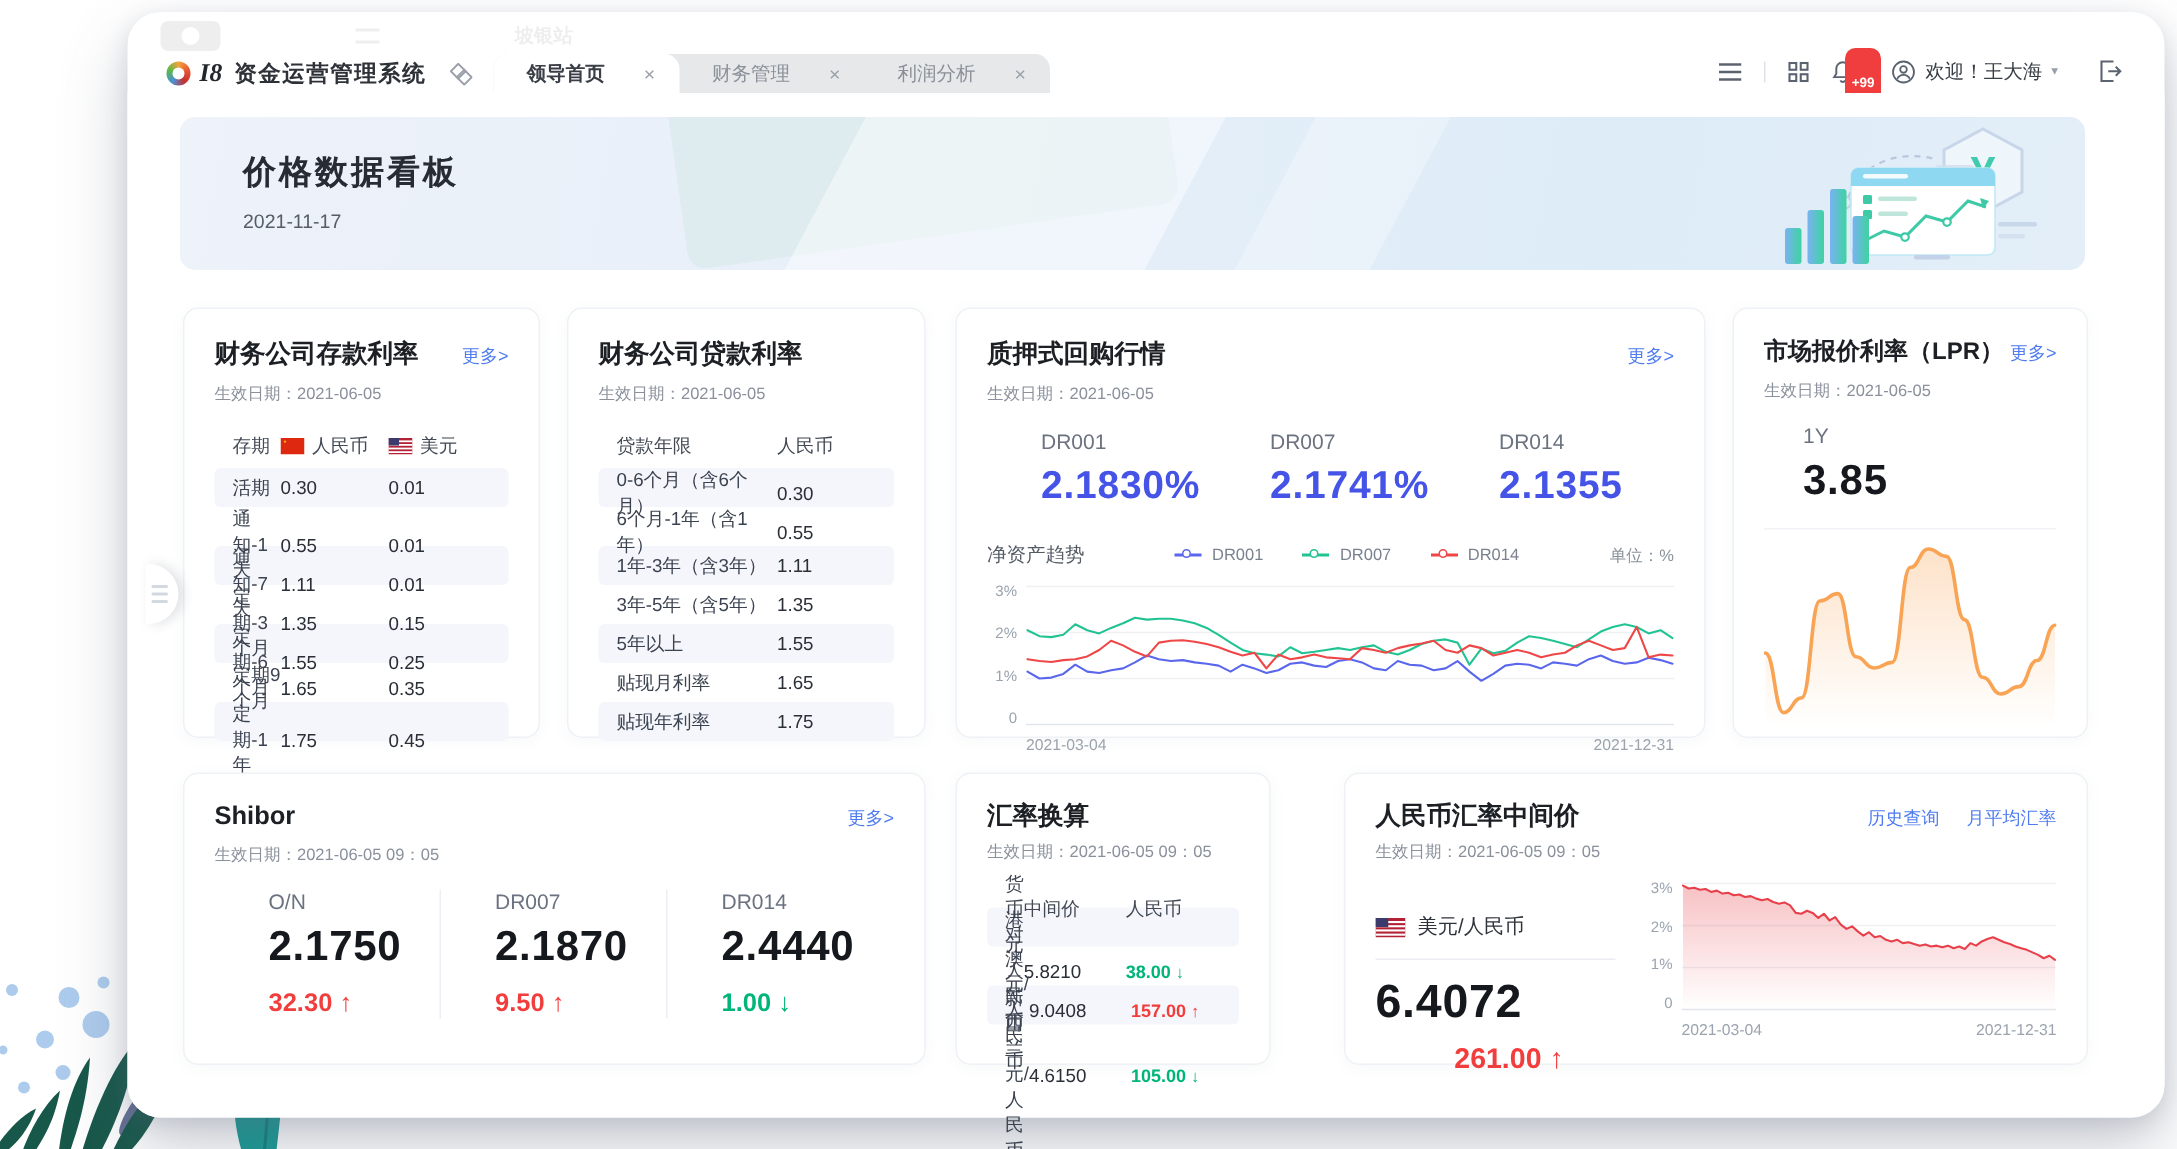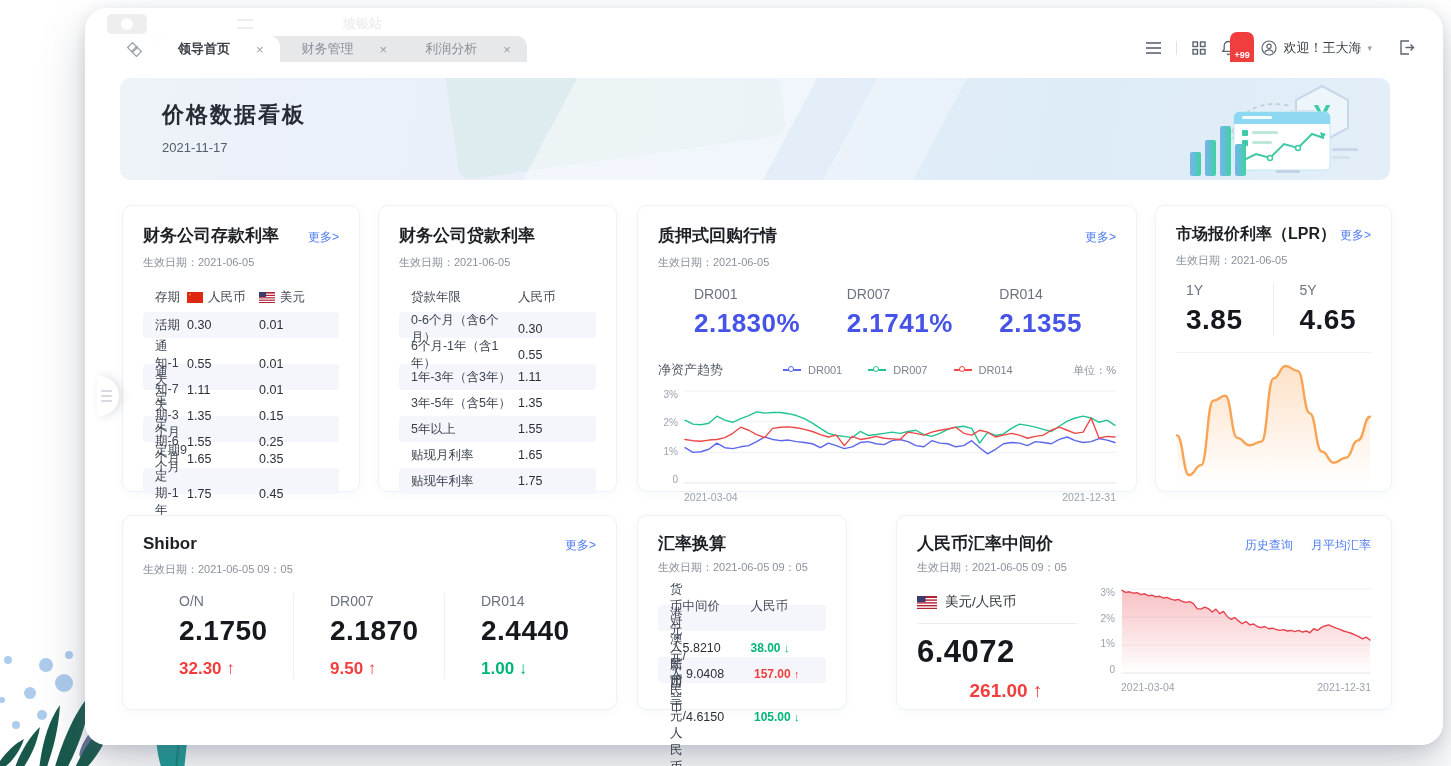--- a/index.html
+++ b/index.html
@@ -112,21 +112,21 @@
   .lpr-quotes .q-cell { padding-left:10px; border-right:1px solid #ebedf2; }
   .lpr-quotes .q-cell:last-child { border-right:none; padding-left:26px; }
   .lpr-quotes .q-value { color:#16181d; font-size:28px; font-weight:700; }
   .lpr-divider { height:1px; background:#f0f2f6; margin:16px 0 6px; }
   .lpr-plot { width:100%; height:128px; }
 
   
   .parity-links { display:flex; gap:18px; font-size:12px; color:#4e7bf0; }
   .parity-body { display:flex; margin-top:10px; }
   .parity-left { width:178px; }
-  .pair-row { display:flex; align-items:center; gap:8px; font-size:13.5px; color:#2e333b; margin-top:8px; }
+  .pair-row { display:flex; align-items:center; gap:8px; font-size:13.5px; color:#2e333b; margin-top:24px; }
   .parity-hr { height:1px; background:#ebedf2; margin:12px 0 10px; width:160px; }
   .parity-value { font-size:31px; font-weight:700; color:#15181d; letter-spacing:.5px; }
   .parity-change { font-size:19px; font-weight:700; margin-top:10px;text-align:center; }
   .parity-chart-col { flex:1; padding-top:2px; }
   .parity-plot { flex:1; height:88px; }
 
   
   .handle { position:absolute; left:12px; top:368px; width:22px; height:40px; background:#fff;
      border-radius:0 20px 20px 0; box-shadow:3px 0 8px rgba(60,70,90,.16); cursor:pointer;
      display:flex; flex-direction:column; justify-content:center; gap:3px; padding-left:4px; }
@@ -176,20 +176,25 @@
 
   <div class="ghost">
     <div class="g-tile">
         <div class="g-circle"></div>
       </div>
     <div class="g-menu"></div>
     <div class="g-station">坡银站</div>
   </div>
 
   <div class="appbar">
+    <div class="brand">
+      <span class="logo-ring"></span>
+      <span class="logo-i8">I8</span>
+      <span class="sys-title">资金运营管理系统</span>
+    </div>
     <span class="layers-ic ic">
       <svg width="15" height="15" viewBox="0 0 15 15">
           <g fill="none" stroke="#9aa0a9" stroke-width="1.3">
         <rect x="2" y="2" width="7" height="7" transform="rotate(45 5.5 5.5)"></rect>
         <rect x="6" y="6" width="7" height="7" transform="rotate(45 9.5 9.5)"></rect>
           </g>
         </svg>
     </span>
     <div class="tabstrip" id="tabstrip">
         <div class="tab active">
@@ -489,24 +494,20 @@
       <div class="card-head">
         <span class="card-title" style="font-size:16px">市场报价利率（LPR）</span>
         <span class="more">更多&gt;</span>
       </div>
       <div class="eff-date">生效日期：2021-06-05</div>
       <div class="lpr-quotes">
         <div class="q-cell">
           <div class="q-label">1Y</div>
           <div class="q-value">3.85</div>
         </div>
-        <div class="q-cell">
-          <div class="q-label">5Y</div>
-          <div class="q-value">4.65</div>
-        </div>
       </div>
       <div class="lpr-divider"></div>
       <div class="lpr-plot">
           <svg width="195" height="128">
             <defs>
               <linearGradient id="grad_1_0" x1="0" y1="0" x2="0" y2="1">
                 <stop offset="0" stop-color="rgba(249,164,85,0.32)"></stop>
                 <stop offset="1" stop-color="rgba(249,164,85,0)"></stop>
               </linearGradient>
             </defs>

